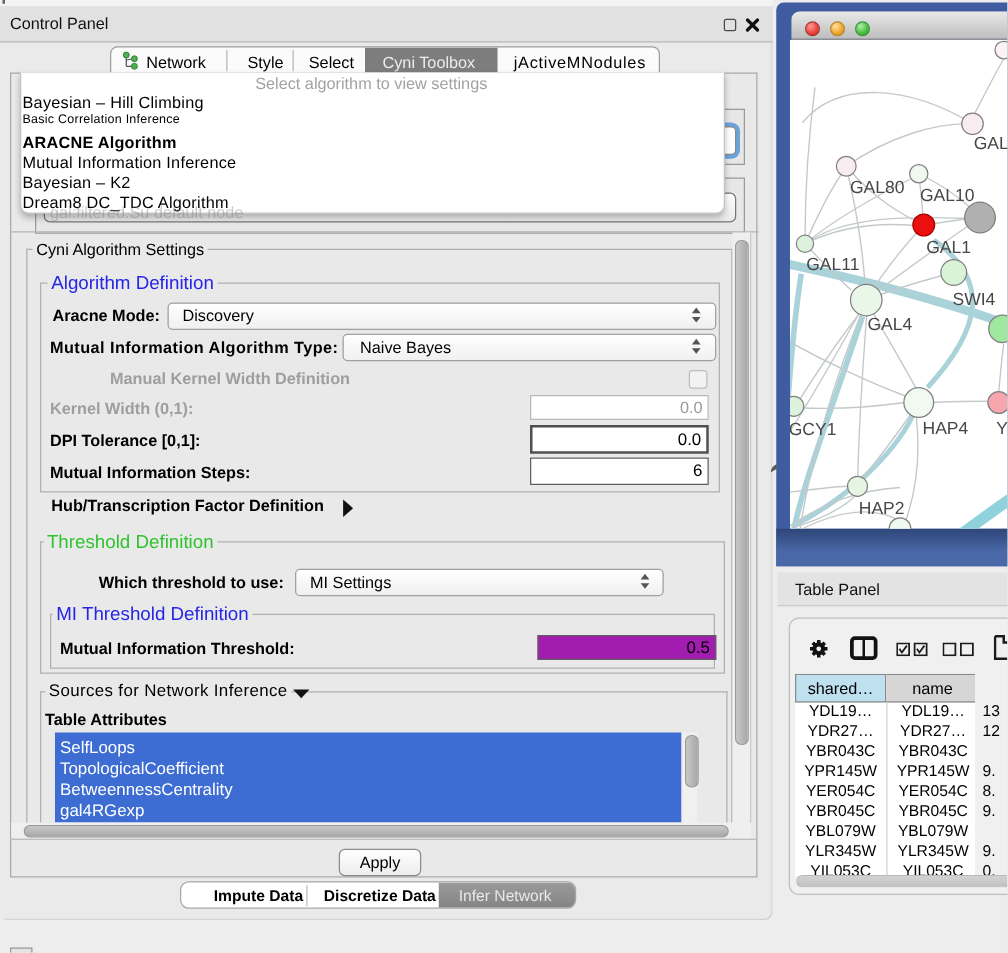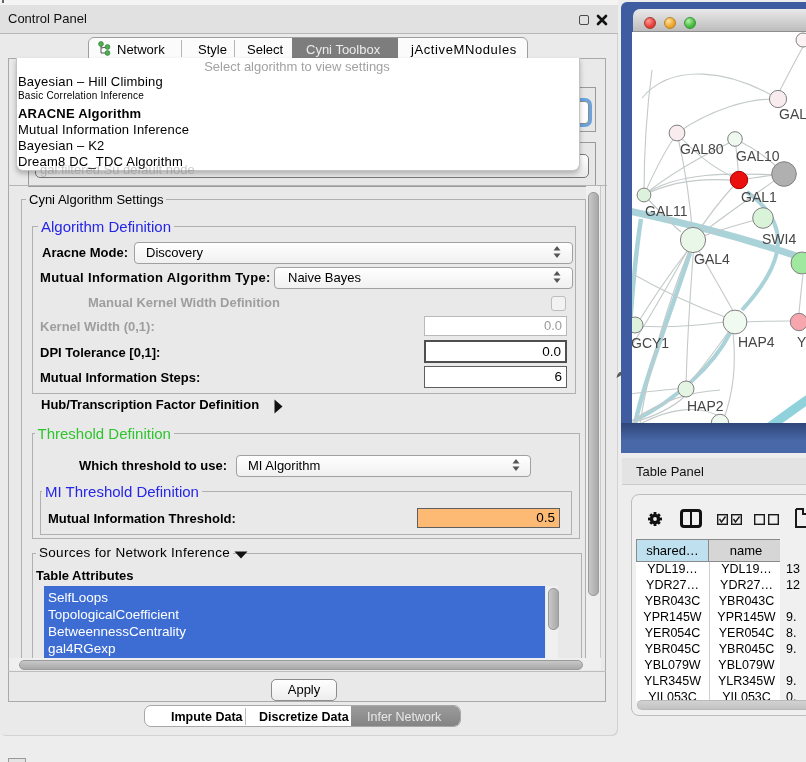--- a/index.html
+++ b/index.html
@@ -84,31 +84,31 @@
 <div class="abs b" style="left:41px;top:397px;font-size:13px;color:#000;">Hub/Transcription Factor Definition</div>
 <svg class="abs" style="left:274px;top:399px;" width="9" height="15" viewBox="0 0 9 15">
     <path d="M0.5 0.5 L8.5 7.5 L0.5 14.5 Z" fill="#111"></path>
   </svg>
 
 <div class="abs" style="left:32px;top:433px;width:546px;height:104px;border:1px solid #b0b0b0;"></div>
 <div class="abs" style="left:34.5px;top:425px;background:#e9e9e9;padding:0 3px;font-size:15px;color:#2ec42e;">Threshold Definition</div>
 
 <div class="abs b" style="left:79px;top:458px;font-size:13px;color:#000;">Which threshold to use:</div>
 <div class="abs combo" style="left:236px;top:455px;width:293px;height:20px;border:1px solid #a0a0a0;border-radius:4px;background:linear-gradient(#ffffff,#f0f0f0);"></div>
-<div class="abs" style="left:248px;top:458px;font-size:13px;color:#000;">MI Algorithm</div>
+<div class="abs" style="left:248px;top:458px;font-size:13px;color:#000;">MI Settings</div>
 <svg class="abs" style="left:511px;top:458px;" width="10" height="14" viewBox="0 0 10 14">
     <path d="M5 1 L8.5 5.5 L1.5 5.5 Z" fill="#555"></path>
     <path d="M5 13 L8.5 8.5 L1.5 8.5 Z" fill="#555"></path>
   </svg>
 
 <div class="abs" style="left:40px;top:491px;width:530px;height:42px;border:1px solid #b0b0b0;"></div>
 <div class="abs" style="left:42px;top:483px;background:#e9e9e9;padding:0 3px;font-size:15px;color:#2525e8;">MI Threshold Definition</div>
 
 <div class="abs b" style="left:48px;top:511px;font-size:13px;color:#000;">Mutual Information Threshold:</div>
-<div class="abs" style="left:417px;top:508px;width:143px;height:20px;border:1.5px solid #5f5f5f;background:#fdba74;font-size:13.5px;color:#000;text-align:right;line-height:17px;padding-right:4px;box-sizing:border-box;">0.5</div>
+<div class="abs" style="left:430px;top:508px;width:143px;height:20px;border:1.5px solid #5f5f5f;background:#a21caf;font-size:13.5px;color:#000;text-align:right;line-height:17px;padding-right:4px;box-sizing:border-box;">0.5</div>
 
 <div class="abs" style="left:32px;top:553px;width:548px;height:106px;border:1px solid #b0b0b0;border-bottom:none;"></div>
 <div class="abs" style="left:36px;top:545px;background:#e9e9e9;padding:0 3px;font-size:13.5px;letter-spacing:0.3px;color:#000;">Sources for Network Inference</div>
 <svg class="abs" style="left:234px;top:551px;" width="14" height="8" viewBox="0 0 14 8">
     <path d="M0.5 0.5 L13.5 0.5 L7 7.5 Z" fill="#111"></path>
   </svg>
 
 <div class="abs b" style="left:36px;top:568px;font-size:13px;color:#000;">Table Attributes</div>
 
 <div class="abs" style="left:44px;top:586px;width:501px;height:72px;background:#3d6dd3;"></div>

